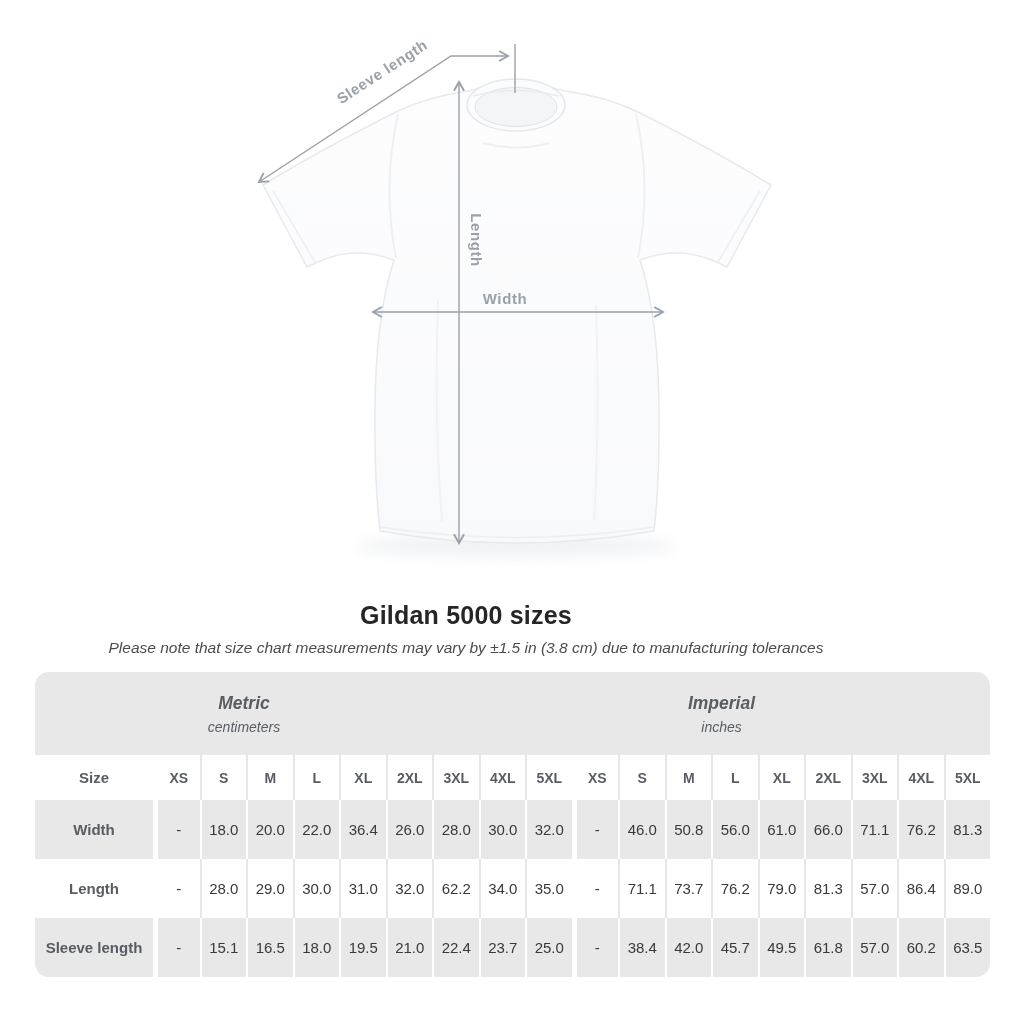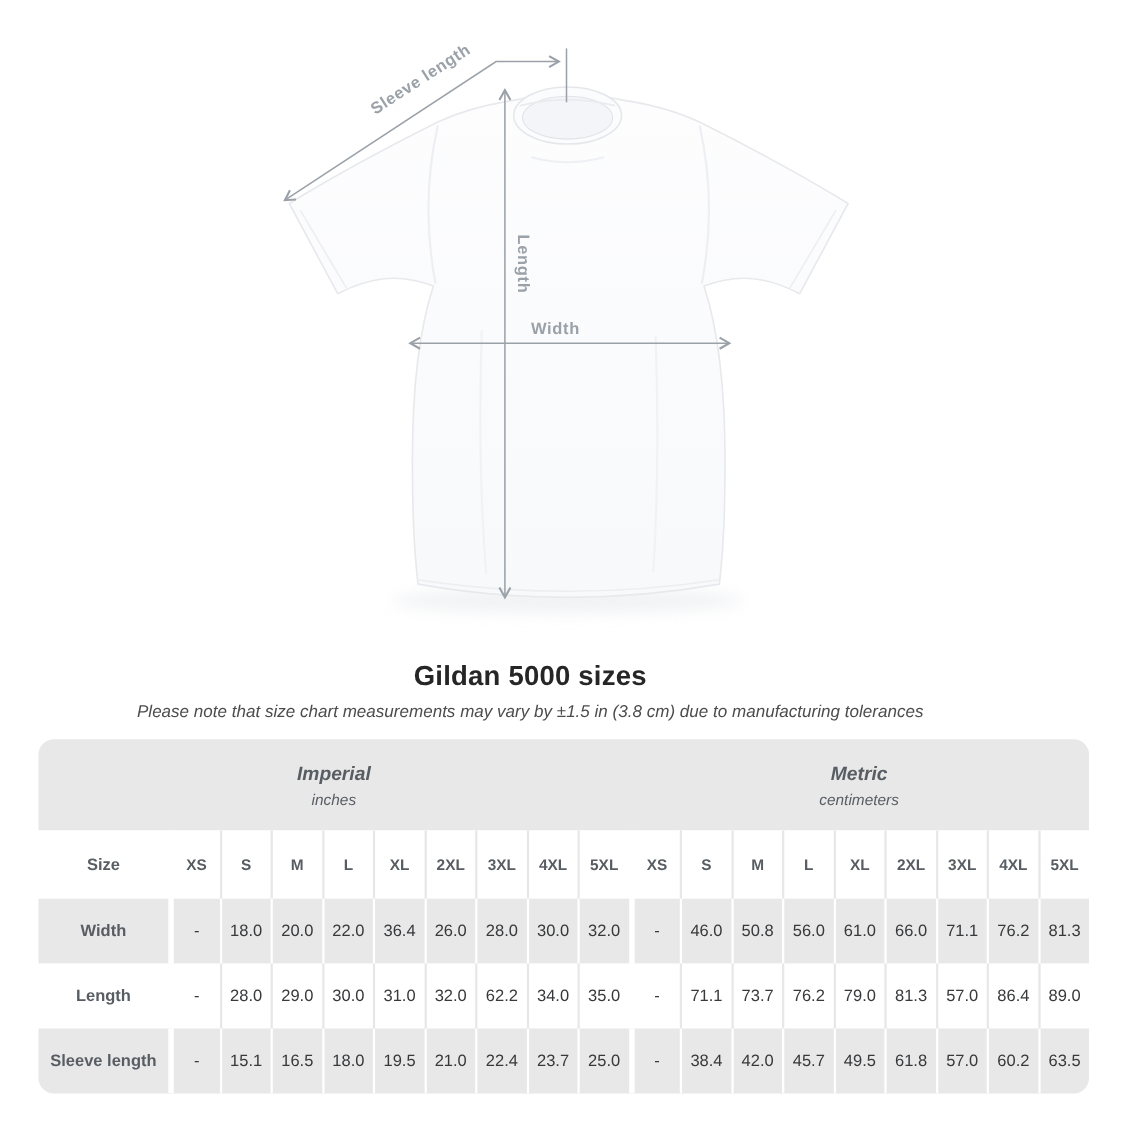--- a/index.html
+++ b/index.html
@@ -7,38 +7,38 @@
   body {
     width:1024px; height:1024px; position:relative; overflow:hidden;
     font-family:"Liberation Sans", sans-serif;
   }
   
   .diagram { position:absolute; left:0; top:0; width:1024px; height:595px; }
   .diagram svg { display:block; width:100%; height:100%; }
   .arrow-label { font-family:"Liberation Sans",sans-serif; font-weight:bold; font-size:15px; fill:#9aa1a8; letter-spacing:.6px; }
 
   
-  .caption { position:absolute; left:16px; top:601px; width:932px; text-align:center; }
+  .caption { position:absolute; left:0; top:601px; width:932px; text-align:center; }
   .caption .title { font-size:25px; font-weight:bold; color:#262626; letter-spacing:.2px; }
   .caption .subtitle { margin-top:9px; font-size:15.5px; font-style:italic; color:#4c4c4c; }
 
   
   .size-table { position:absolute; left:35px; top:672px; width:955px; }
   .band {
     height:83px; background:var(--band,#e8e8e8); border-radius:14px 14px 0 0;
     display:flex; color:#585d63;
   }
   .band-sec { display:flex; flex-direction:column; align-items:center; justify-content:center; gap:5px; }
   .band-sec.left  { width:537px; }
   .band-sec.right { width:418px; }
   .band .uname { font-size:17.5px; font-weight:bold; font-style:italic; }
   .band .usub  { font-size:14px; font-style:italic; }
 
   .trow { display:grid; grid-template-columns:118px repeat(18,1fr); height:59px; }
-  .trow.header { height:62px; background:#fff; }
+  .trow.header { height:45px; background:#fff; }
   .trow.g { background:var(--band,#e8e8e8); }
   .trow.w { background:#fff; }
   .trow.last { border-radius:0 0 14px 14px; overflow:hidden; }
 
   .trow > div {
     display:flex; align-items:center; justify-content:center;
     border-left:2px solid transparent;
   }
   .trow > div:first-child { border-left:none; }
   .trow.header > div, .trow.w > div { border-left-color:#e7e7e7; }
@@ -110,27 +110,27 @@
   </svg>
 </div>
 
 <div class="caption">
   <div class="title">Gildan 5000 sizes</div>
   <div class="subtitle">Please note that size chart measurements may vary by ±1.5 in (3.8 cm) due to manufacturing tolerances</div>
 </div>
 
 <div class="size-table">
   <div class="band">
+    <div class="band-sec right">
+      <div class="uname">Metric</div>
+      <div class="usub">centimeters</div>
+    </div>
     <div class="band-sec left">
       <div class="uname">Imperial</div>
       <div class="usub">inches</div>
-    </div>
-    <div class="band-sec right">
-      <div class="uname">Metric</div>
-      <div class="usub">centimeters</div>
     </div>
   </div>
   <div class="trow header" id="header-row">
       <div class="lbl">Size</div>
       <div class="val thick">XS</div>
       <div class="val">S</div>
       <div class="val">M</div>
       <div class="val">L</div>
       <div class="val">XL</div>
       <div class="val">2XL</div>

